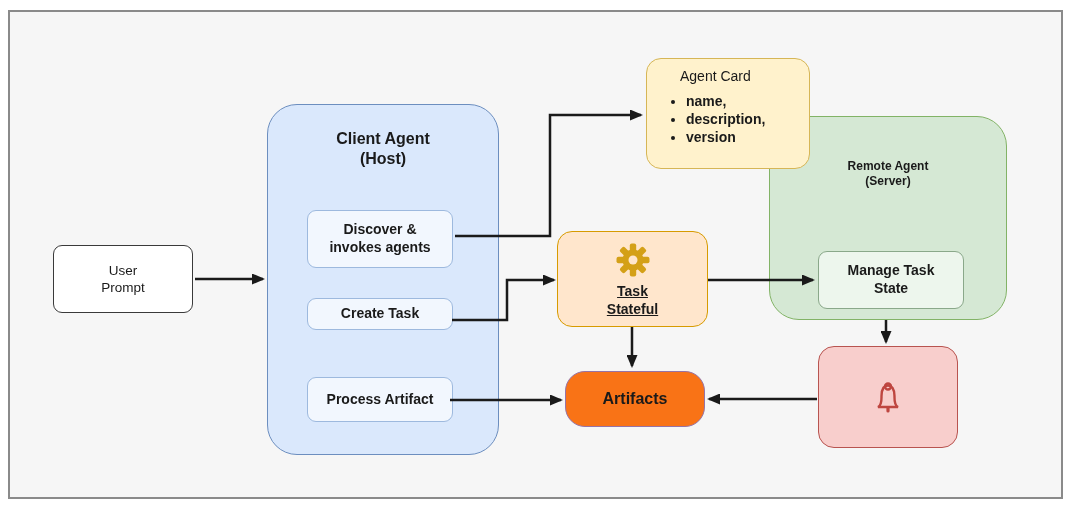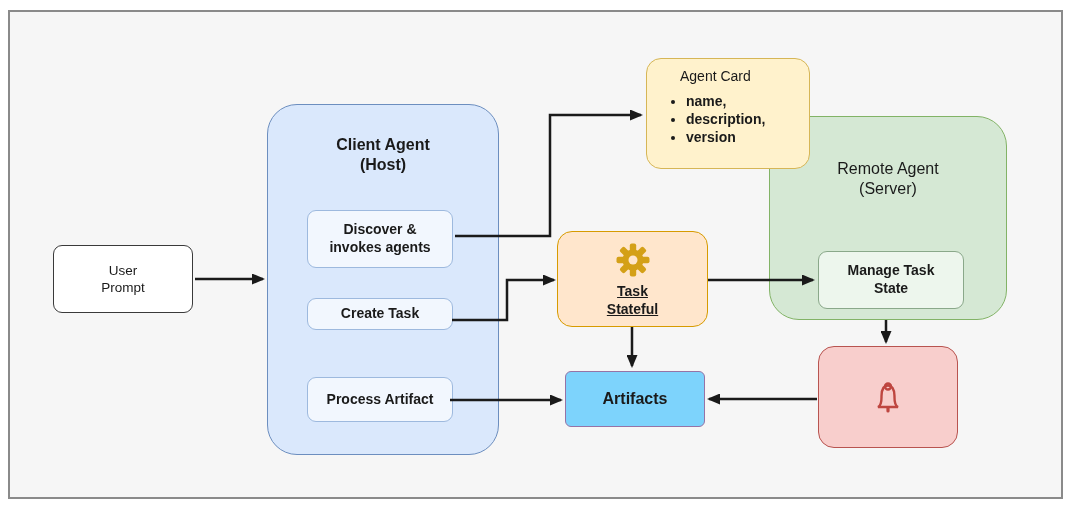--- a/index.html
+++ b/index.html
@@ -9,21 +9,21 @@
           border:2px solid #8a8a8a;background:#f6f6f6;}
   .node{position:absolute;box-sizing:border-box;display:flex;flex-direction:column;
         align-items:center;justify-content:center;text-align:center;}
   .lbl{white-space:pre-line;line-height:1.28;}
 
   
   #user-prompt{left:53px;top:245px;width:140px;height:68px;background:#ffffff;
                border:1.5px solid #3a3a3a;border-radius:9px;font-size:13.5px;font-weight:400;}
   #client-agent{left:267px;top:104px;width:232px;height:351px;background:#dae8fc;
                 border:1.5px solid #6c8ebf;border-radius:30px;justify-content:flex-start;
-                padding-top:30px;z-index:1;}
+                padding-top:24px;z-index:1;}
   #client-agent .title{font-size:16px;font-weight:700;}
   .inner-blue{position:absolute;box-sizing:border-box;left:39px;width:146px;background:#f2f7fe;
               border:1px solid #9db9de;border-radius:9px;display:flex;align-items:center;
               justify-content:center;font-size:14px;font-weight:700;}
   #discover-box{top:105px;height:58px;}
   #create-task-box{top:193px;height:32px;}
   #process-artifact-box{top:272px;height:45px;}
 
   #agent-card{left:646px;top:58px;width:164px;height:111px;background:#fff2cc;
               border:1.5px solid #d6b656;border-radius:15px;z-index:3;
@@ -33,27 +33,27 @@
   #agent-card li{margin:0 0 2px 0;}
 
   #task-stateful{left:557px;top:231px;width:151px;height:96px;background:#ffe6cc;
                  border:1.5px solid #d79b00;border-radius:15px;font-size:14px;font-weight:700;
                  padding-top:4px;z-index:2;text-decoration:underline;}
   #task-stateful .icon{margin-bottom:3px;}
 
   #remote-agent{left:769px;top:116px;width:238px;height:204px;background:#d5e8d4;
                 border:1.5px solid #82b366;border-radius:30px;justify-content:flex-start;
                 padding-top:42px;z-index:1;}
-  #remote-agent .title{font-size:16px;font-weight:400;}
+  #remote-agent .title{font-size:12px;font-weight:700;}
   #manage-task-box{position:absolute;box-sizing:border-box;left:48px;top:134px;width:146px;height:58px;
                    background:#edf6ed;border:1px solid #8aa88a;border-radius:9px;display:flex;
                    align-items:center;justify-content:center;font-size:14px;font-weight:700;}
 
-  #artifacts{left:565px;top:371px;width:140px;height:56px;background:#7dd3fc;
-             border:1.5px solid #9673a6;border-radius:6px;font-size:16px;font-weight:700;z-index:2;}
+  #artifacts{left:565px;top:371px;width:140px;height:56px;background:#f97316;
+             border:1.5px solid #9673a6;border-radius:20px;font-size:16px;font-weight:700;z-index:2;}
 
   #push-notification{left:818px;top:346px;width:140px;height:102px;background:#f8cecc;
                      border:1.5px solid #b85450;border-radius:16px;font-size:14px;font-weight:700;
                      padding-top:6px;z-index:2;}
   #push-notification .icon{margin-bottom:2px;}
 
   
   #arrows{position:absolute;left:0;top:0;width:1072px;height:512px;z-index:4;pointer-events:none;}
   #arrows path.edge{stroke:#1a1a1a;stroke-width:2.5;fill:none;}
 </style>

